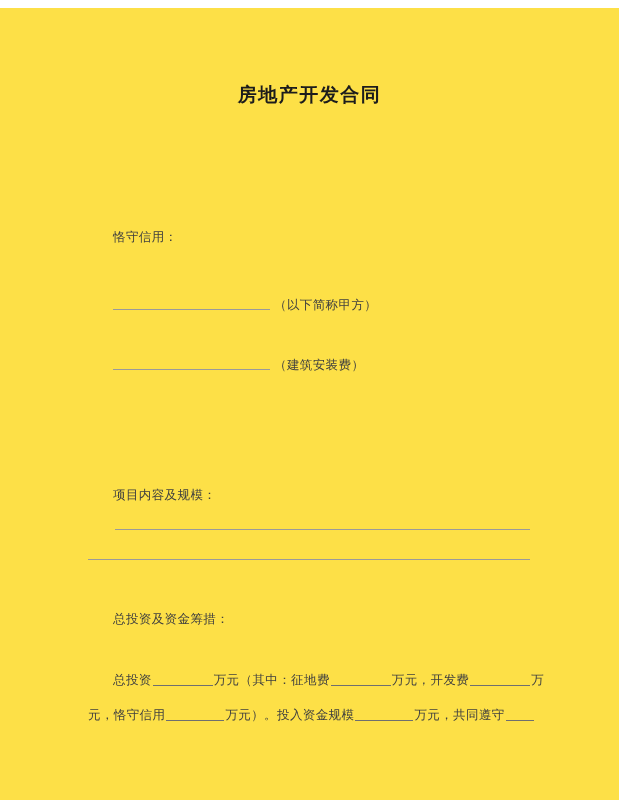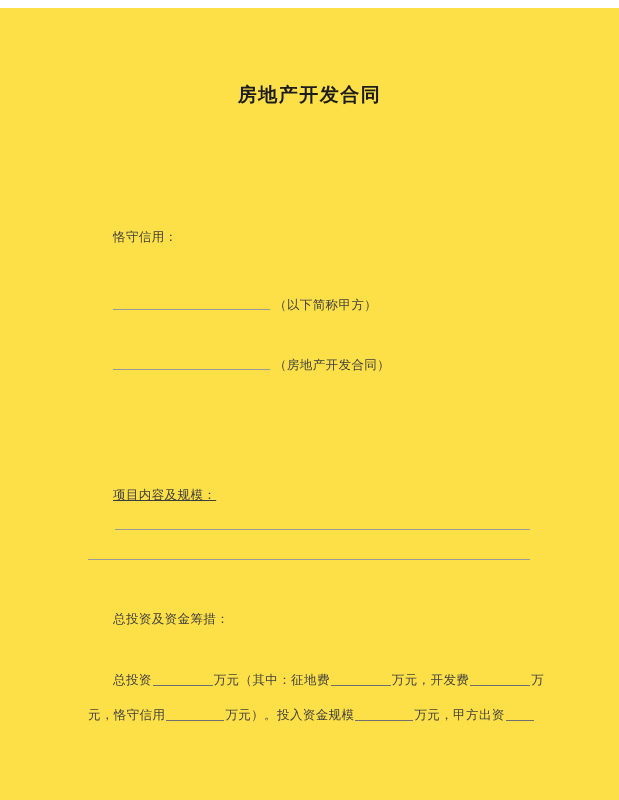--- a/index.html
+++ b/index.html
@@ -112,32 +112,32 @@
 
   <div class="line indent" style="top:220px;">恪守信用：</div>
 
   <div class="line indent sig-row" style="top:288px;">
     <span class="sig-blank"></span>
     <span class="sig-note">（以下简称甲方）</span>
   </div>
 
   <div class="line indent sig-row" style="top:348px;">
     <span class="sig-blank"></span>
-    <span class="sig-note">（房地产开发合同）</span>
+    <span class="sig-note">（建筑安装费）</span>
   </div>
 
 
-  <div class="line indent" style="top:478px;text-decoration:underline;">项目内容及规模：</div>
+  <div class="line indent" style="top:478px;">项目内容及规模：</div>
 
   <div class="rule rule-1"></div>
   <div class="rule rule-2"></div>
 
   <div class="line indent" style="top:602px;">总投资及资金筹措：</div>
 
   <div class="line indent" style="top:663px;">
     <span>总投资</span><span class="blank blank-lg"></span><span>万元（其中：征地费</span><span class="blank blank-lg"></span><span>万元，开发费</span><span class="blank blank-lg"></span><span>万</span>
   </div>
 
   <div class="line flush" style="top:698px;">
-    <span>元，恪守信用</span><span class="blank blank-md"></span><span>万元）。投入资金规模</span><span class="blank blank-md"></span><span>万元，甲方出资</span><span class="blank blank-sm"></span>
+    <span>元，恪守信用</span><span class="blank blank-md"></span><span>万元）。投入资金规模</span><span class="blank blank-md"></span><span>万元，共同遵守</span><span class="blank blank-sm"></span>
   </div>
 
 </div>
 
 </body></html>

